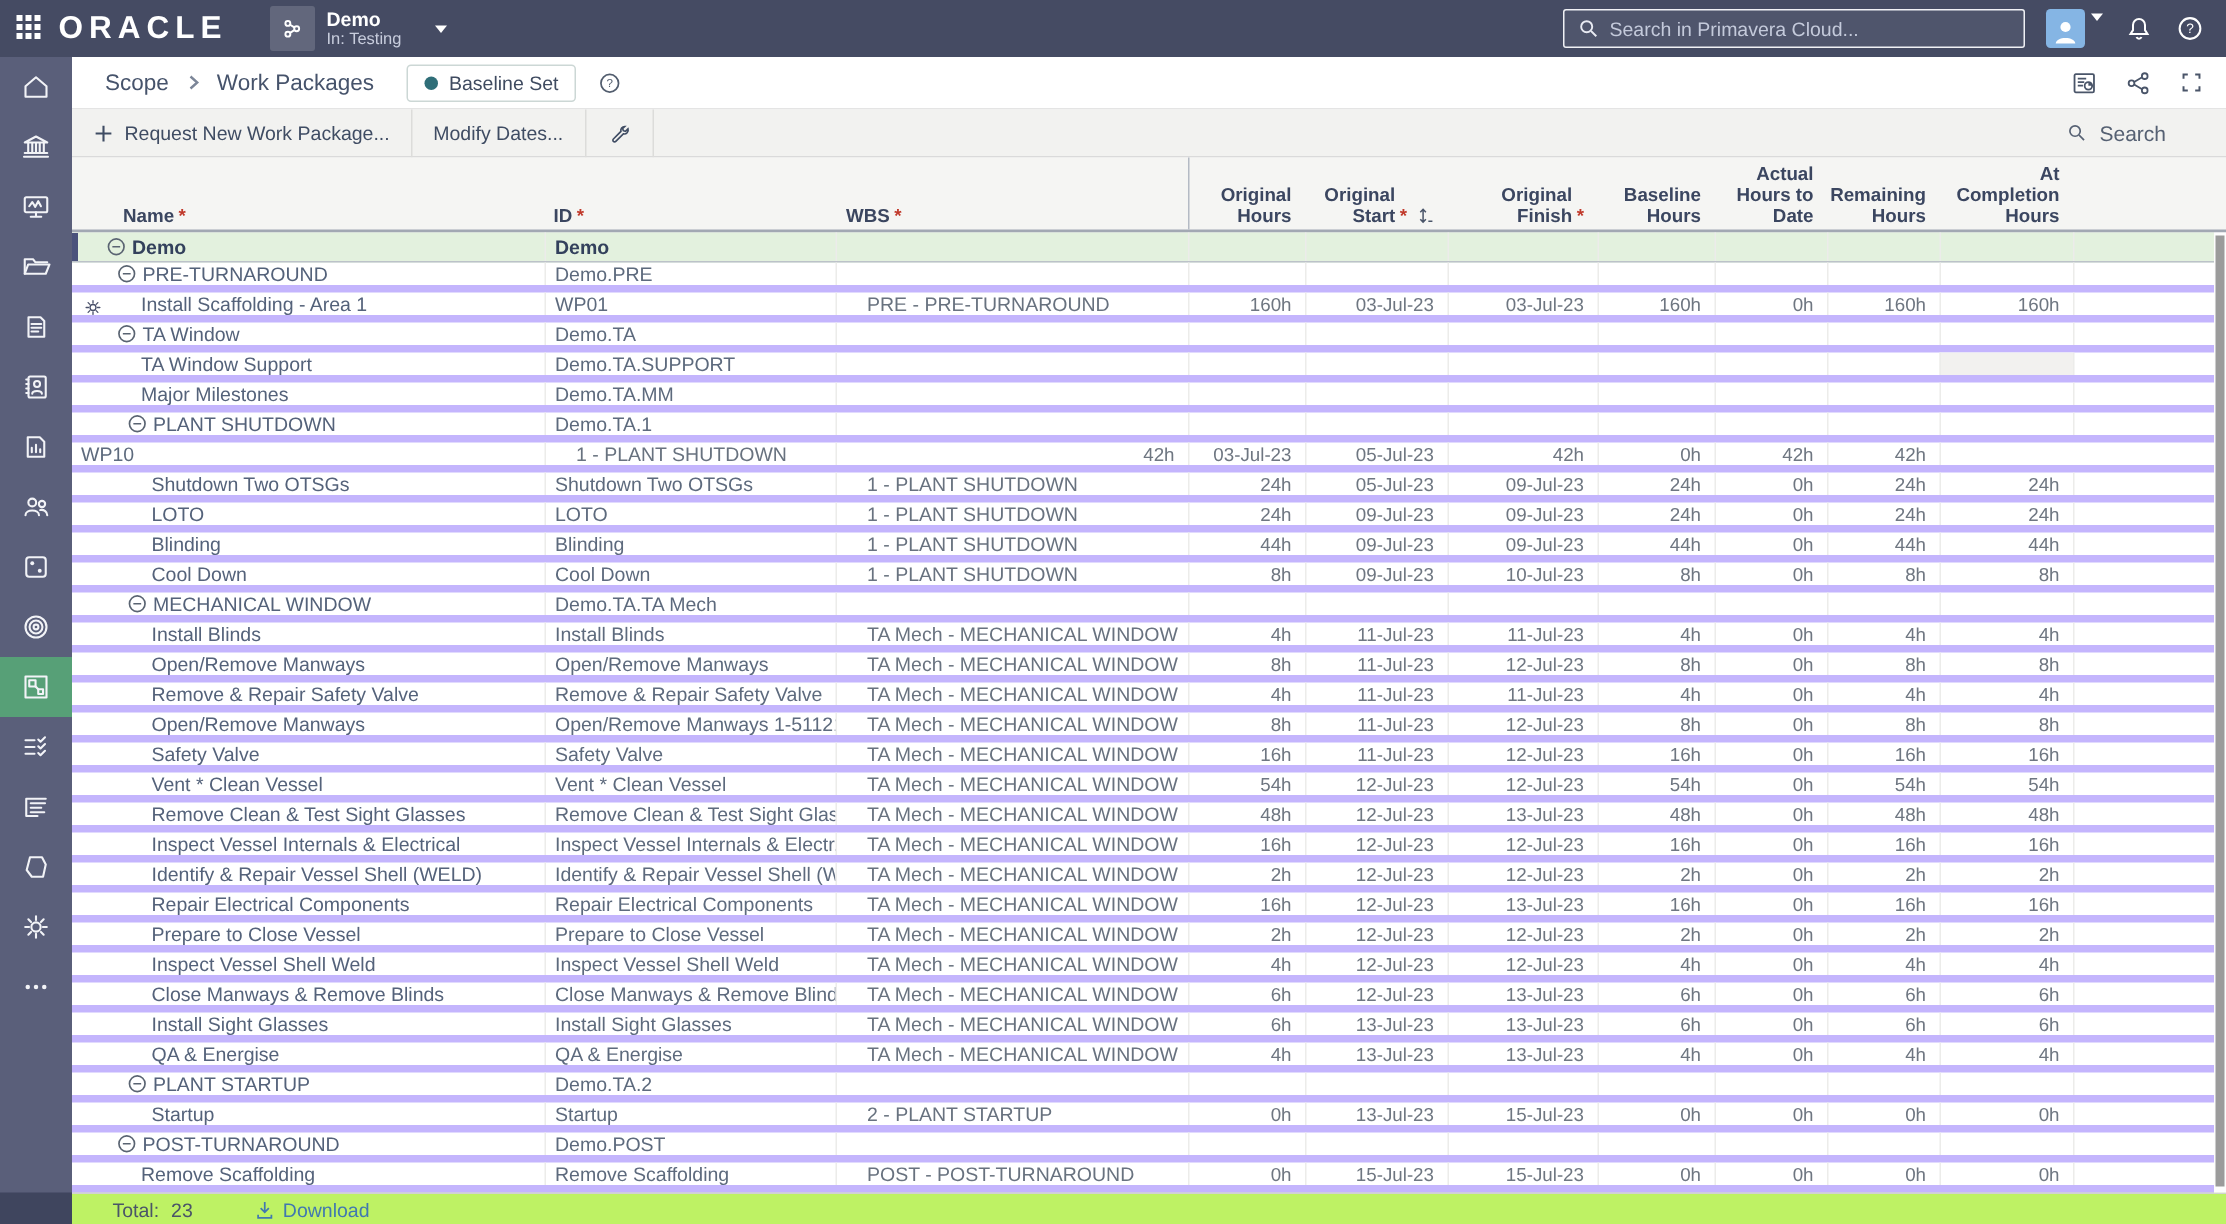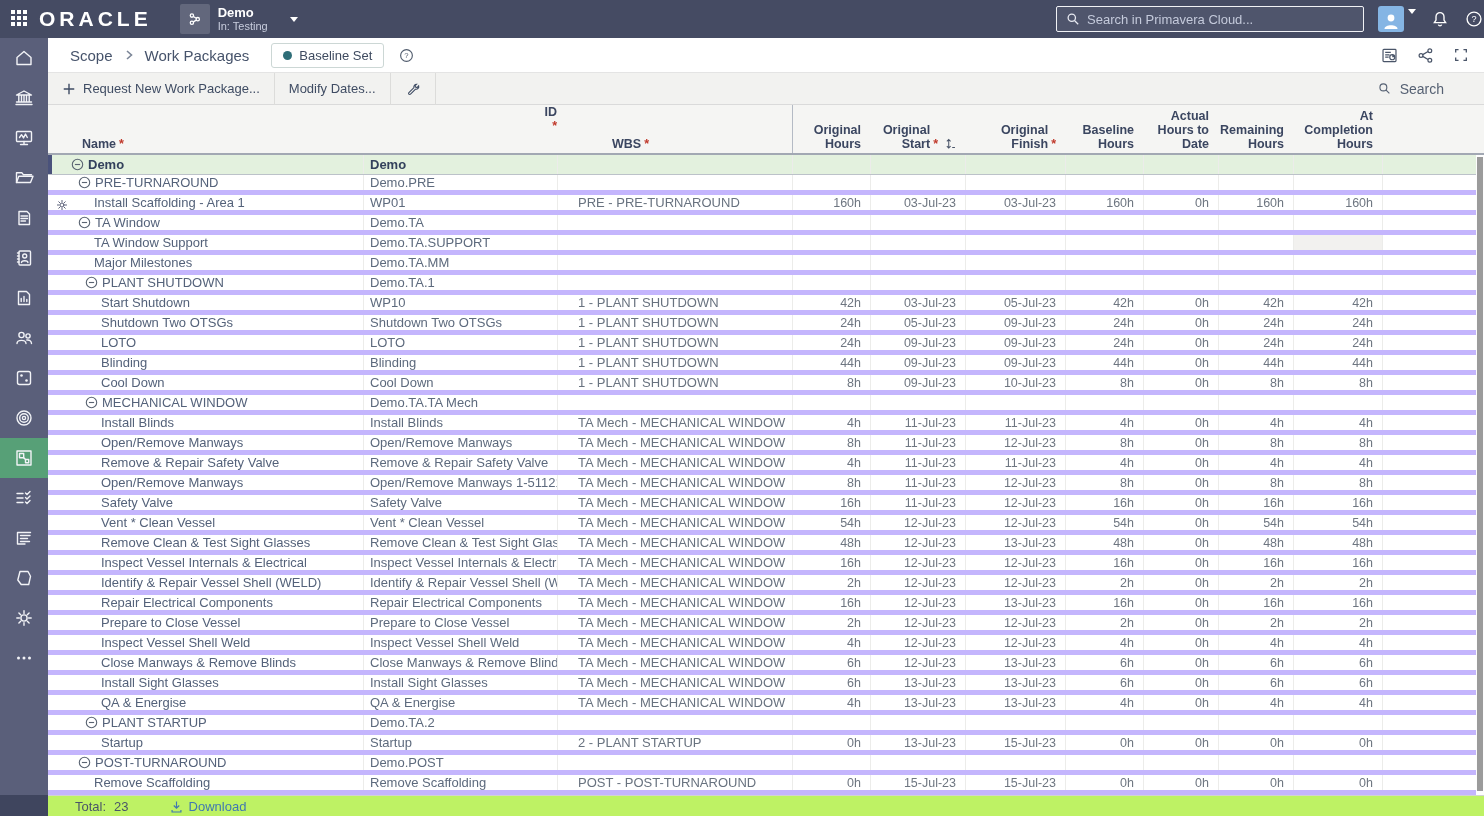--- a/index.html
+++ b/index.html
@@ -11,21 +11,21 @@
   .topbar { height:38px; background:#454b63; display:flex; align-items:center; flex:0 0 38px; color:#fff; }
   .waffle { width:18px; height:18px; margin:0 10px 0 11px; display:grid; grid-template-columns:repeat(3,4px); grid-template-rows:repeat(3,4px); gap:2px; cursor:pointer; }
   .waffle i { background:#fff; }
   .brand { font-size:21px; font-weight:bold; letter-spacing:4px; color:#fff; margin-right:28px; }
   .proj { display:flex; align-items:center; gap:8px; cursor:pointer; }
   .proj-ico { width:30px; height:30px; border-radius:2px; background:rgba(255,255,255,.16); display:flex; align-items:center; justify-content:center; color:#fff; }
   .proj-txt { line-height:1.1; }
   .proj-name { font-size:13px; font-weight:bold; color:#fff; }
   .proj-ctx { font-size:11px; color:#c8cddd; }
   .caret { width:0; height:0; border-left:4px solid transparent; border-right:4px solid transparent; border-top:5px solid #fff; margin-left:14px; }
-  .top-right { margin-left:auto; display:flex; align-items:center; gap:14px; }
+  .top-right { margin-left:auto; display:flex; align-items:center; gap:14px; padding-right:14px; }
   .top-search { width:308px; height:26px; border:1px solid #f0f1f5; border-radius:2px; background:rgba(255,255,255,.06); display:flex; align-items:center; padding:0 8px; gap:6px; color:#e8eaf2; }
   .top-search input { background:transparent; border:none; outline:none; color:#e8eaf2; font-size:13px; width:100%; font-family:"Liberation Sans",sans-serif; }
   .top-search input::placeholder { color:#c4cadb; }
   .avatar-wrap { display:flex; align-items:flex-start; cursor:pointer; }
   .avatar { width:26px; height:26px; border-radius:3px; background:#85b5e4; display:flex; align-items:flex-end; justify-content:center; overflow:hidden; }
   .tb-ico { color:#fff; cursor:pointer; display:flex; }
 
   
   .split { flex:1; display:flex; min-height:0; }
   .sidebar { width:48px; flex:0 0 48px; background:#5a5f7a; display:flex; flex-direction:column; }
@@ -51,21 +51,21 @@
   .tool-search { margin-left:auto; display:flex; align-items:center; gap:8px; padding-right:40px; color:#566173; font-size:14px; cursor:pointer; }
 
   
   .tablewrap { flex:1; position:relative; min-height:0; display:flex; flex-direction:column; }
   .grid-cols { display:grid; grid-template-columns:315px 194px 235px 78px 95px 100px 78px 75px 75px 89px 1fr; }
   .thead { height:50px; flex:0 0 50px; background:#f5f5f3; border-bottom:2px solid #a2a8b3; padding-right:8px; }
   .hcell { display:flex; align-items:flex-end; padding-bottom:2px; font-size:12.5px; font-weight:bold; color:#3b4660; line-height:14px; }
   .hcell .req { color:#c0392b; margin-left:3px; }
   .hcell.right { justify-content:flex-end; text-align:right; padding-right:9px; }
   .hcell.h-oh { border-left:1px solid #b4bac4; }
-  .h-name { padding-left:34px; } .h-id { padding-left:6px;flex-direction:column; } .h-wbs { padding-left:7px;margin-left:48px; }
+  .h-name { padding-left:34px; } .h-id { padding-left:6px; } .h-wbs { padding-left:7px; }
   .sort-ico { margin-left:5px; color:#4a5569; display:flex; align-self:flex-end; margin-bottom:1px; }
 
   .tbody { flex:1; padding-right:8px; position:relative; }
   .trow { height:20px; border-bottom:5px solid #c4b5fd; cursor:pointer; }
   .cell { font-size:13px; display:flex; align-items:center; overflow:hidden; white-space:nowrap; border-left:1px solid #ececea; }
   .cell:first-child { border-left:none; }
   .name-cell { position:relative; }
   .nm { color:#54627a; }
   .id-cell { color:#5d6a7d; padding-left:6px; }
   .wbs-cell { color:#68727f; padding-left:20px; }
@@ -512,24 +512,20 @@
               <div class="cell num"></div>
               <div class="cell num"></div>
               <div class="cell num"></div>
               <div class="cell num"></div>
               <div class="cell num"></div>
               <div class="cell num"></div>
               <div class="cell num"></div>
               <div class="cell"></div>
             </div>
             <div class="trow grid-cols">
-              <div class="cell name-cell">
-                <span class="indent" style="width: 53px;"></span>
-                <span class="nm">Start Shutdown</span>
-              </div>
               <div class="cell id-cell">WP10</div>
               <div class="cell wbs-cell">1 - PLANT SHUTDOWN</div>
               <div class="cell num">42h</div>
               <div class="cell num">03-Jul-23</div>
               <div class="cell num">05-Jul-23</div>
               <div class="cell num">42h</div>
               <div class="cell num">0h</div>
               <div class="cell num">42h</div>
               <div class="cell num">42h</div>
               <div class="cell"></div>

